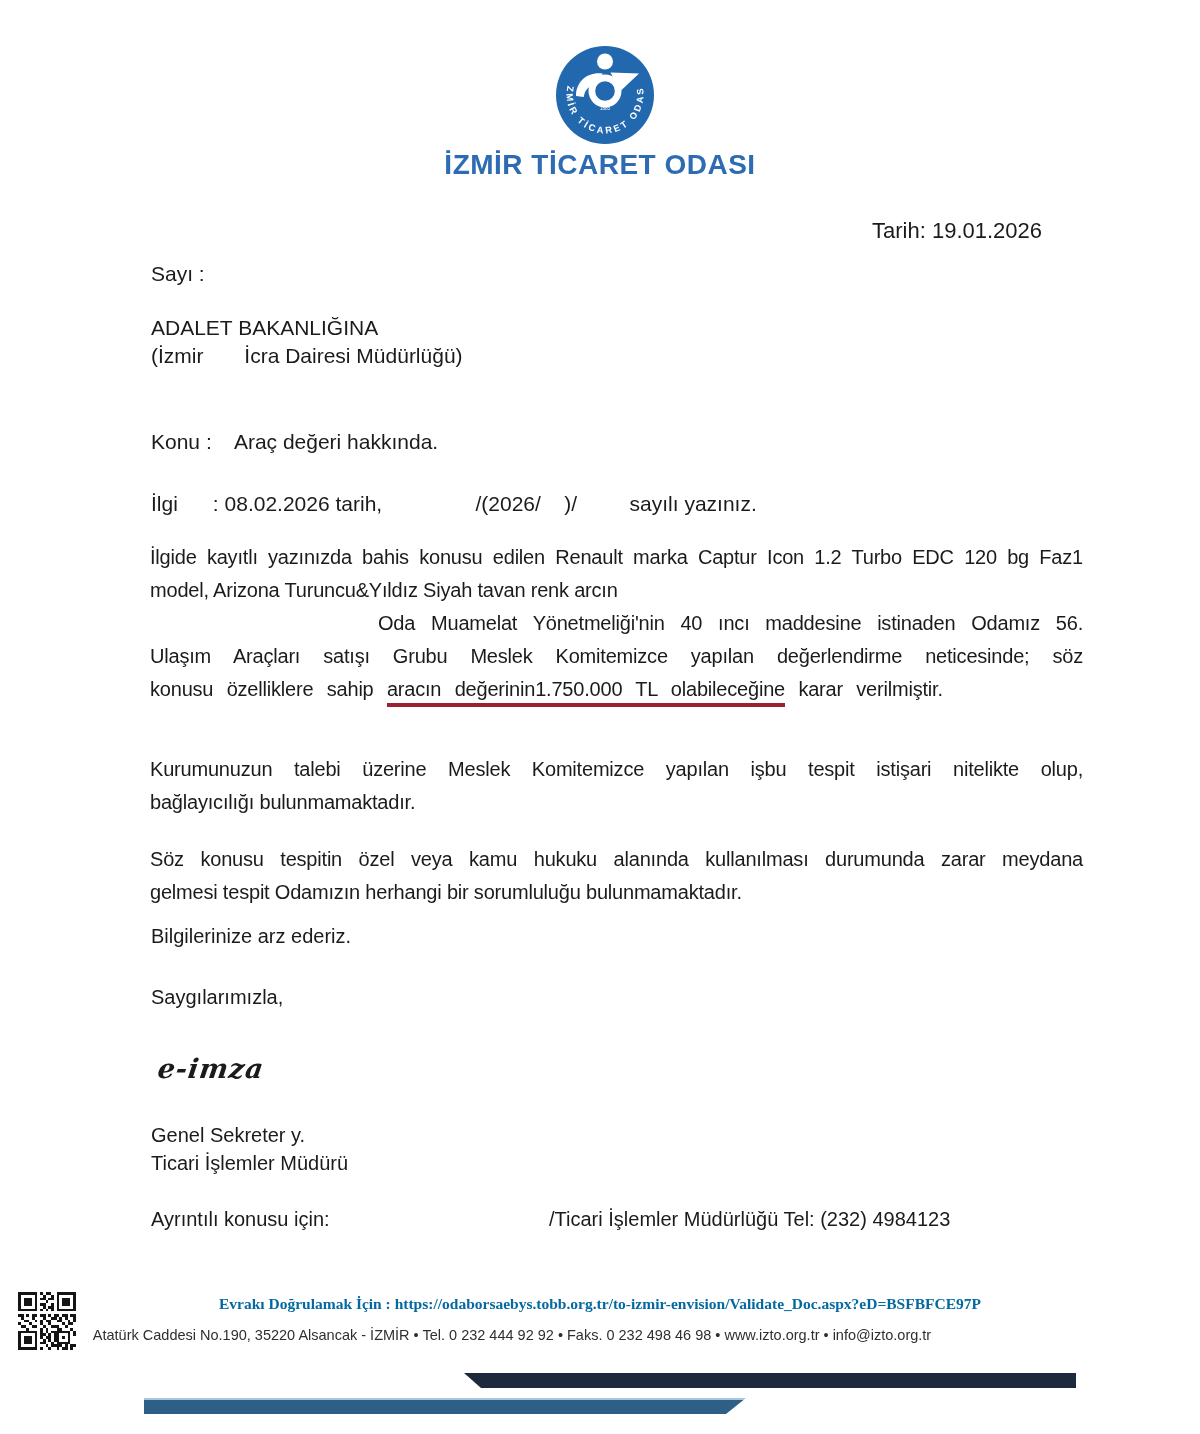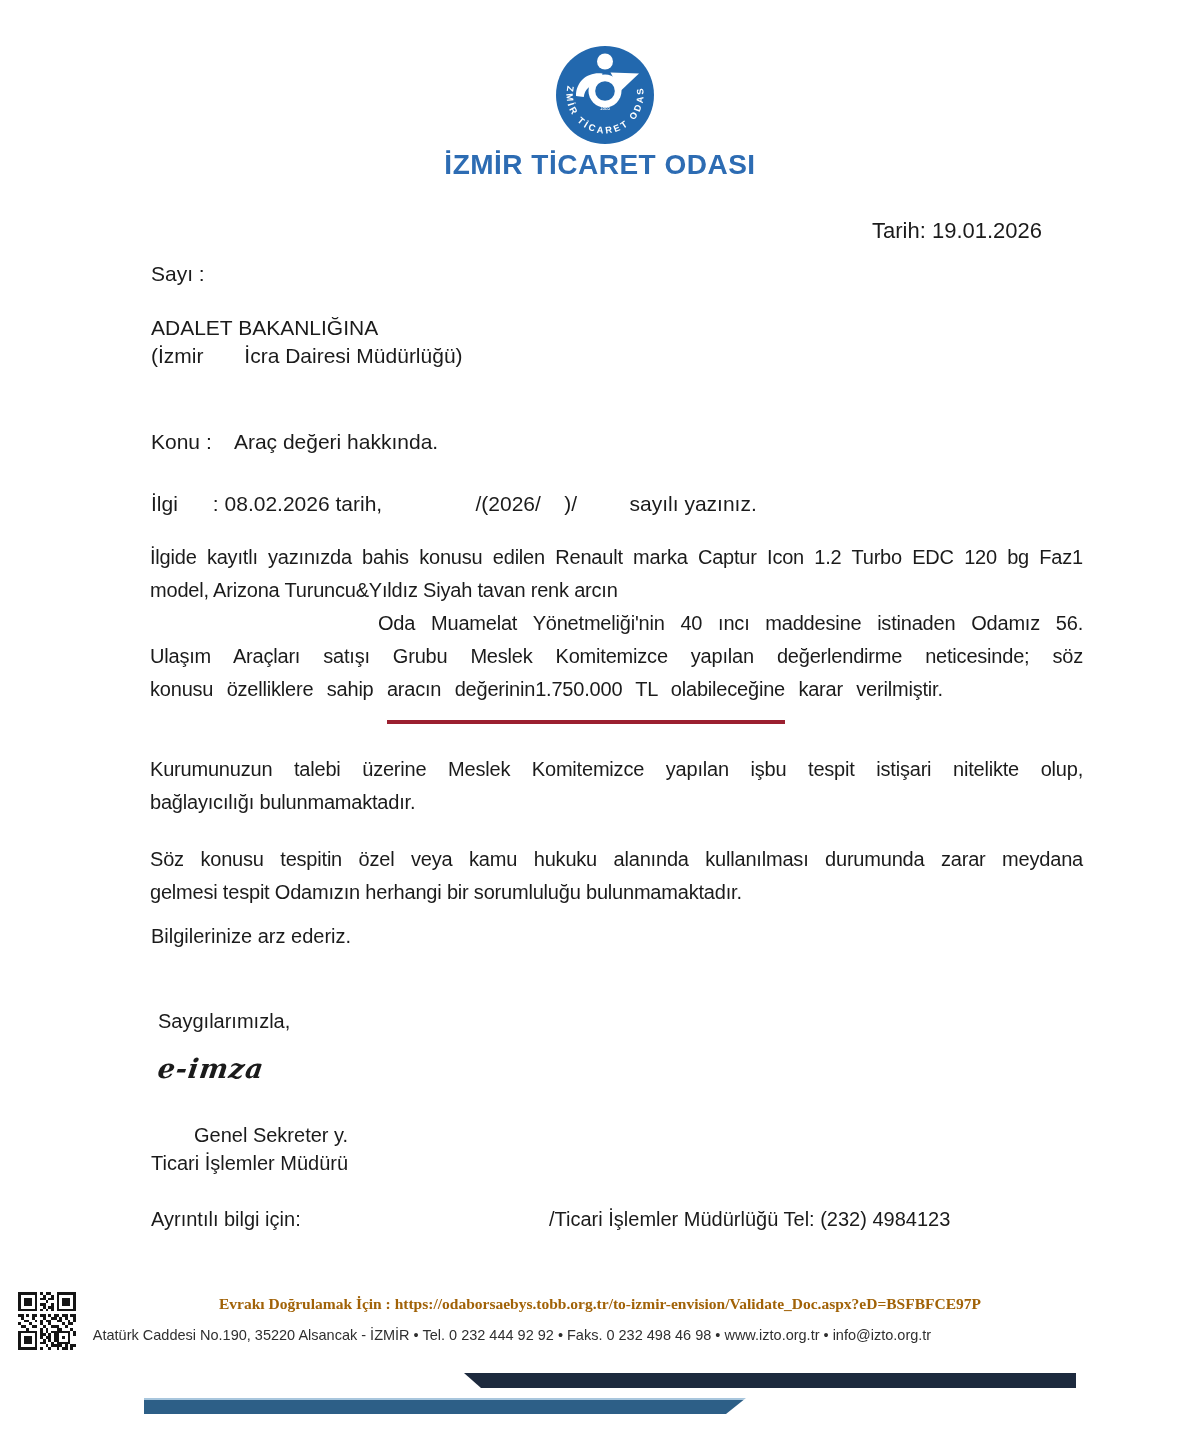--- a/index.html
+++ b/index.html
@@ -29,38 +29,38 @@
   
   .bodyblock{position:absolute;left:150px;width:933px;font-size:20px;line-height:33px;letter-spacing:-0.2px;}
   .p1{top:541px;}
   .p2{top:753px;}
   .p3{top:843px;}
   .just{text-align:justify;text-align-last:justify;}
   .indent3{padding-left:228px;box-sizing:border-box;}
   .wide{word-spacing:8px;}
   .redline{
     border-bottom:4px solid #9b2030;
-    padding-bottom:20px;
+    padding-bottom:3px;
   }
   .closing1{position:absolute;left:151px;top:925px;font-size:20px;}
-  .closing2{position:absolute;left:158px;top:986px;font-size:20px;margin-top:24px;}
+  .closing2{position:absolute;left:151px;top:986px;font-size:20px;}
   
   .esign{
     position:absolute;left:158px;top:1053px;
     font-family:"DejaVu Serif", serif;font-style:italic;font-weight:bold;
     font-size:27px;transform:skewX(-8deg);letter-spacing:1px;
   }
-  .sigblock{position:absolute;left:151px;top:1121px;font-size:20px;line-height:28px;text-align:right;}
+  .sigblock{position:absolute;left:151px;top:1121px;font-size:20px;line-height:28px;}
   .contact-label{position:absolute;left:151px;top:1208px;font-size:20px;}
   .contact-value{position:absolute;left:549px;top:1208px;font-size:20px;}
   
   .qr{position:absolute;left:18px;top:1292px;width:58px;height:58px;}
   .verify-line{
     position:absolute;left:0;top:1295px;width:1200px;text-align:center;
-    font-family:"Liberation Serif", serif;font-weight:bold;font-size:15.5px;color:#a16207;
+    font-family:"Liberation Serif", serif;font-weight:bold;font-size:15.5px;color:#0369a1;
   }
   .address-line{
     position:absolute;left:0;top:1327px;width:1024px;text-align:center;
     font-size:14.5px;color:#2f2f2f;
   }
   .bar-dark{
     position:absolute;left:464px;top:1373px;width:612px;height:15px;
     background:#1d2a3e;
     clip-path:polygon(0 0,100% 0,100% 100%,17px 100%);
   }
@@ -133,21 +133,21 @@
   <div class="closing1">Bilgilerinize arz ederiz.</div>
   <div class="closing2">Saygılarımızla,</div>
 
   <div class="esign">e-imza</div>
 
   <div class="sigblock">
     <div>Genel Sekreter y.</div>
     <div>Ticari İşlemler Müdürü</div>
   </div>
 
-  <div class="contact-label">Ayrıntılı bilgi için:</div>
+  <div class="contact-label">Ayrıntılı konusu için:</div>
   <div class="contact-value">/Ticari İşlemler Müdürlüğü Tel: (232) 4984123</div>
 
   <svg class="qr" viewBox="0 0 21 21" shape-rendering="crispEdges" aria-hidden="true">
     <rect x="0" y="0" width="21" height="21" fill="#ffffff"></rect>
     <path fill="#151515" d="M0 0h7v7H0z M14 0h7v7h-7z M0 14h7v7H0z"></path>
     <path fill="#ffffff" d="M1 1h5v5H1z M15 1h5v5h-5z M1 15h5v5H1z"></path>
     <path fill="#151515" d="M2 2h3v3H2z M16 2h3v3h-3z M2 16h3v3H2z"></path>
     <path fill="#151515" d="M14 14h5v1h-5z M14 15h1v4h-1z M18 15h1v4h-1z M15 18h3v1h-3z M16 16h1v1h-1z"></path>
     <path fill="#151515" d="M8 0h1v1H8z M10 0h2v1h-2z M9 1h1v2H9z M12 1h1v1h-1z M8 2h1v1H8z M11 2h2v1h-2z M10 3h1v1h-1z M12 4h1v1h-1z M8 4h2v1H8z M9 5h1v1H9z M11 5h2v1h-2z M8 6h1v1H8z M10 6h1v1h-1z M12 6h1v1h-1z M0 8h2v1H0z M3 8h1v1H3z M5 8h1v2H5z M1 9h1v1H1z M2 10h2v1H2z M0 11h1v1H0z M4 11h1v1H4z M1 12h2v1H1z M5 12h1v1H5z M3 13h1v1H3z M6 8h1v1H6z M6 10h1v1H6z M6 12h1v1H6z M8 8h2v1H8z M11 8h1v1h-1z M13 8h1v2h-1z M9 9h1v1H9z M12 9h1v1h-1z M8 10h1v2H8z M10 10h2v1h-2z M11 11h1v1h-1z M9 12h1v1H9z M12 12h2v1h-2z M10 13h1v1h-1z M8 13h1v1H8z M14 8h1v1h-1z M16 8h2v1h-2z M19 8h2v1h-2z M15 9h1v1h-1z M17 9h1v1h-1z M20 9h1v2h-1z M14 10h2v1h-2z M18 10h1v1h-1z M16 11h1v1h-1z M18 11h2v1h-2z M14 12h1v1h-1z M17 12h1v1h-1z M19 13h1v1h-1z M15 13h1v1h-1z M14 13h1v1h-1z M8 14h1v2H8z M10 14h1v1h-1z M12 14h2v1h-2z M9 15h1v1H9z M11 15h1v1h-1z M13 15h1v1h-1z M8 16h1v1H8z M10 16h2v1h-2z M13 16h1v2h-1z M9 17h1v1H9z M11 17h1v1h-1z M12 18h1v1h-1z M8 18h2v1H8z M10 19h1v1h-1z M12 19h2v1h-2z M8 20h1v1H8z M11 20h1v1h-1z M14 19h2v1h-2z M17 19h1v1h-1z M19 19h2v1h-2z M14 20h1v1h-1z M16 20h2v1h-2z M19 20h1v1h-1z M20 14h1v2h-1z"></path>
   </svg>

